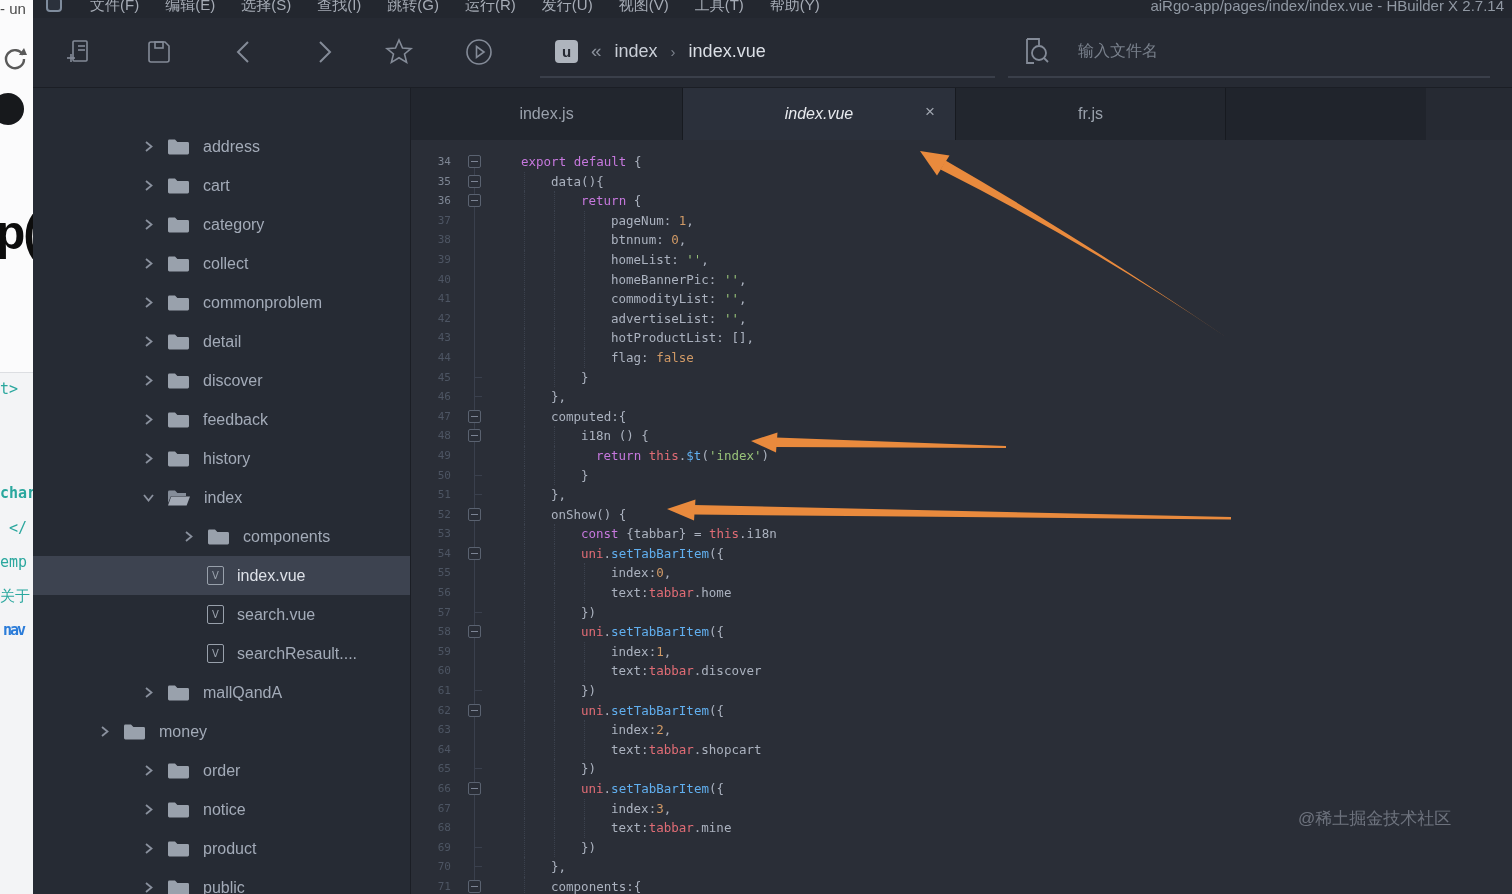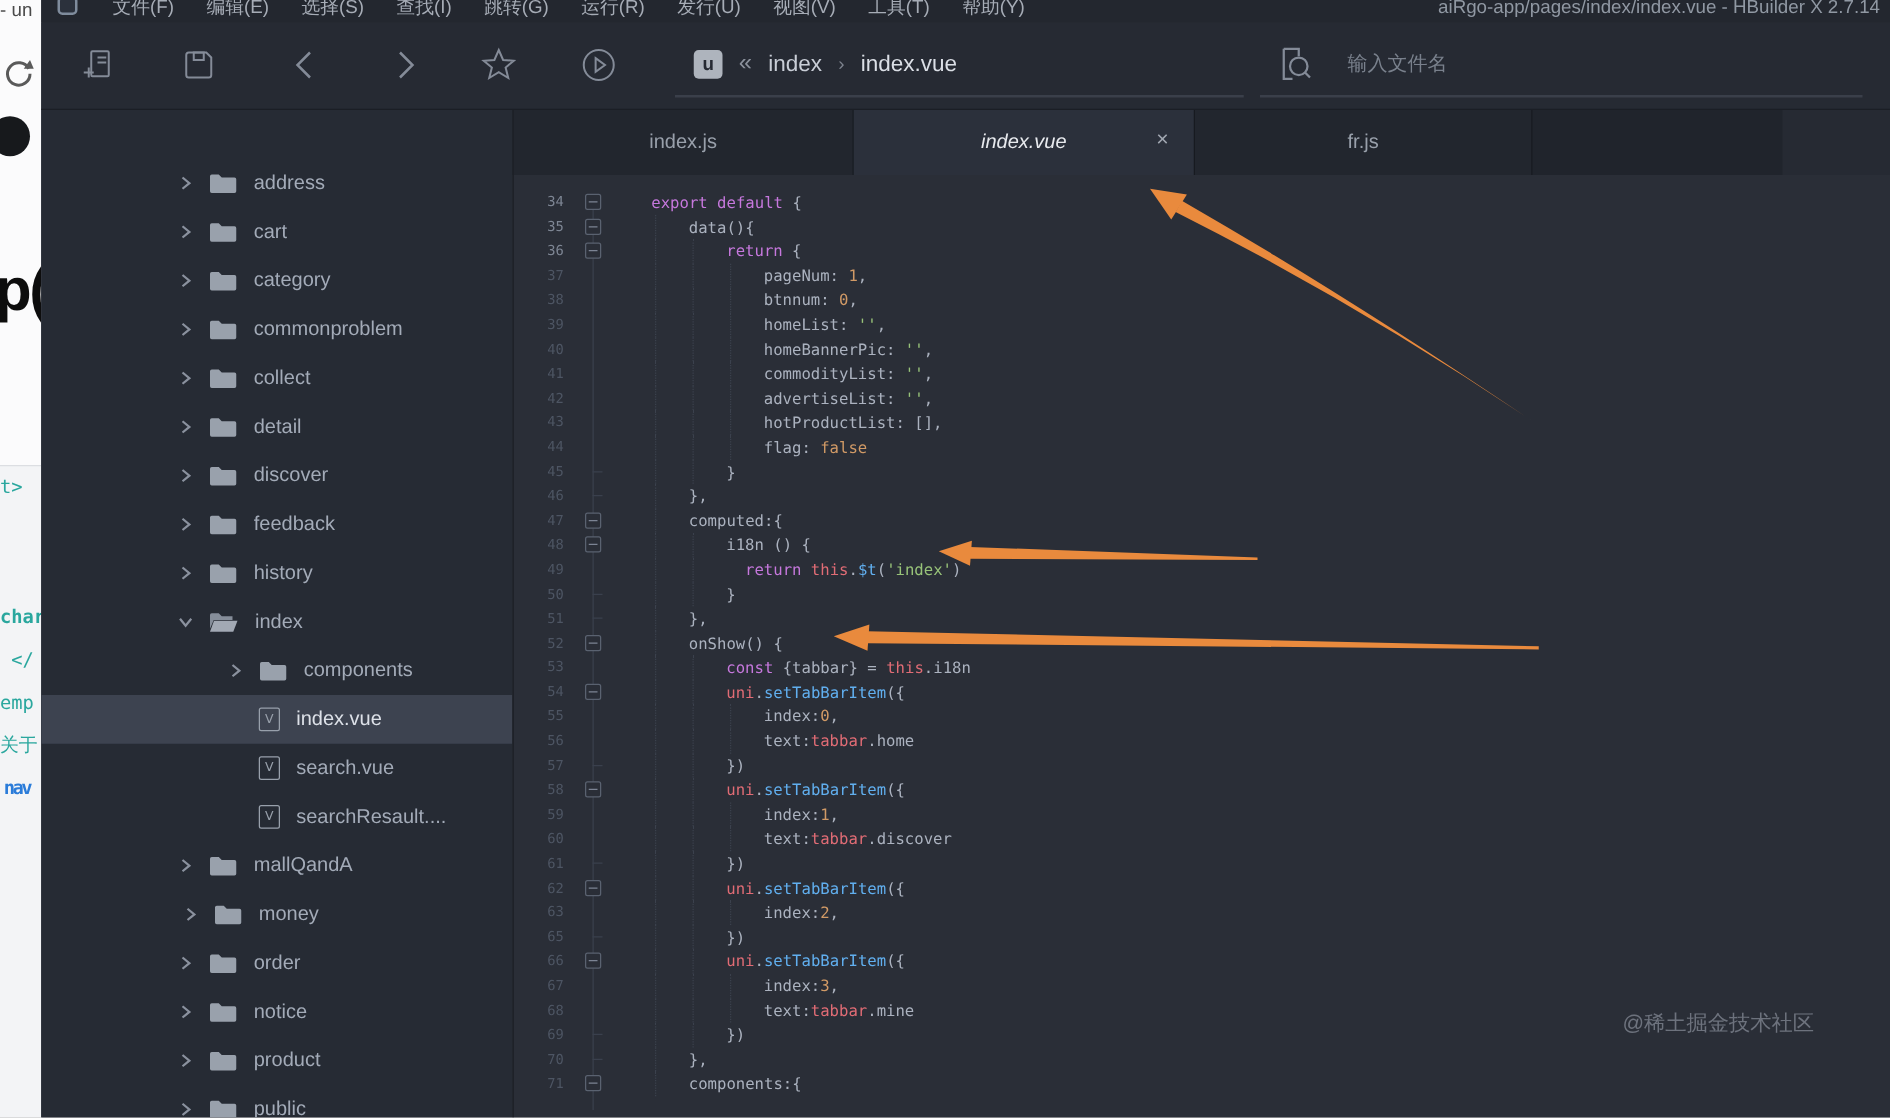--- a/index.html
+++ b/index.html
@@ -217,34 +217,34 @@
             <span class="chev">
               <svg width="11" height="13" viewBox="0 0 11 13" style="fill:none;stroke:#8a919e;stroke-width:1.8">
                 <polyline points="3,2 8.5,6.5 3,11"></polyline>
               </svg>
             </span>
             <span class="ficon">
               <svg width="23" height="19" viewBox="0 0 23 19">
                 <path d="M1 4 Q1 2.6 2.4 2.6 H8 L10.4 5 H20.6 Q22 5 22 6.4 V16 Q22 17.4 20.6 17.4 H2.4 Q1 17.4 1 16 Z" fill="#99a1ac"></path>
               </svg>
             </span>
+            <span>collect</span>
+          </div>
+          <div class="trow" style="padding-left: 107px;">
+            <span class="chev">
+              <svg width="11" height="13" viewBox="0 0 11 13" style="fill:none;stroke:#8a919e;stroke-width:1.8">
+                <polyline points="3,2 8.5,6.5 3,11"></polyline>
+              </svg>
+            </span>
+            <span class="ficon">
+              <svg width="23" height="19" viewBox="0 0 23 19">
+                <path d="M1 4 Q1 2.6 2.4 2.6 H8 L10.4 5 H20.6 Q22 5 22 6.4 V16 Q22 17.4 20.6 17.4 H2.4 Q1 17.4 1 16 Z" fill="#99a1ac"></path>
+              </svg>
+            </span>
             <span>commonproblem</span>
-          </div>
-          <div class="trow" style="padding-left: 107px;">
-            <span class="chev">
-              <svg width="11" height="13" viewBox="0 0 11 13" style="fill:none;stroke:#8a919e;stroke-width:1.8">
-                <polyline points="3,2 8.5,6.5 3,11"></polyline>
-              </svg>
-            </span>
-            <span class="ficon">
-              <svg width="23" height="19" viewBox="0 0 23 19">
-                <path d="M1 4 Q1 2.6 2.4 2.6 H8 L10.4 5 H20.6 Q22 5 22 6.4 V16 Q22 17.4 20.6 17.4 H2.4 Q1 17.4 1 16 Z" fill="#99a1ac"></path>
-              </svg>
-            </span>
-            <span>collect</span>
           </div>
           <div class="trow" style="padding-left: 107px;">
             <span class="chev">
               <svg width="11" height="13" viewBox="0 0 11 13" style="fill:none;stroke:#8a919e;stroke-width:1.8">
                 <polyline points="3,2 8.5,6.5 3,11"></polyline>
               </svg>
             </span>
             <span class="ficon">
               <svg width="23" height="19" viewBox="0 0 23 19">
                 <path d="M1 4 Q1 2.6 2.4 2.6 H8 L10.4 5 H20.6 Q22 5 22 6.4 V16 Q22 17.4 20.6 17.4 H2.4 Q1 17.4 1 16 Z" fill="#99a1ac"></path>
@@ -336,21 +336,21 @@
                 <polyline points="3,2 8.5,6.5 3,11"></polyline>
               </svg>
             </span>
             <span class="ficon">
               <svg width="23" height="19" viewBox="0 0 23 19">
                 <path d="M1 4 Q1 2.6 2.4 2.6 H8 L10.4 5 H20.6 Q22 5 22 6.4 V16 Q22 17.4 20.6 17.4 H2.4 Q1 17.4 1 16 Z" fill="#99a1ac"></path>
               </svg>
             </span>
             <span>mallQandA</span>
           </div>
-          <div class="trow" style="padding-left: 63px; margin-left: 48px;">
+          <div class="trow" style="padding-left: 63px;">
             <span class="chev">
               <svg width="11" height="13" viewBox="0 0 11 13" style="fill:none;stroke:#8a919e;stroke-width:1.8">
                 <polyline points="3,2 8.5,6.5 3,11"></polyline>
               </svg>
             </span>
             <span class="ficon">
               <svg width="23" height="19" viewBox="0 0 23 19">
                 <path d="M1 4 Q1 2.6 2.4 2.6 H8 L10.4 5 H20.6 Q22 5 22 6.4 V16 Q22 17.4 20.6 17.4 H2.4 Q1 17.4 1 16 Z" fill="#99a1ac"></path>
               </svg>
             </span>
@@ -450,20 +450,21 @@
           <div class="cl"><span class="ln">54</span><span class="fold"><i class="fbox"></i></span><i class="ig" style="left: 113px;"></i><i class="ig" style="left: 143px;"></i><span class="codetxt" style="padding-left: 100px;"><span class="tk-v">uni</span><span class="tk-p">.</span><span class="tk-f">setTabBarItem</span><span class="tk-p">({</span></span></div>
           <div class="cl"><span class="ln">55</span><span class="fold"></span><i class="ig" style="left: 113px;"></i><i class="ig" style="left: 143px;"></i><i class="ig" style="left: 173px;"></i><span class="codetxt" style="padding-left: 130px;"><span class="tk-p">index:</span><span class="tk-n">0</span><span class="tk-p">,</span></span></div>
           <div class="cl"><span class="ln">56</span><span class="fold"></span><i class="ig" style="left: 113px;"></i><i class="ig" style="left: 143px;"></i><i class="ig" style="left: 173px;"></i><span class="codetxt" style="padding-left: 130px;"><span class="tk-p">text:</span><span class="tk-v">tabbar</span><span class="tk-p">.home</span></span></div>
           <div class="cl"><span class="ln">57</span><span class="fold"><i class="ftick"></i></span><i class="ig" style="left: 113px;"></i><i class="ig" style="left: 143px;"></i><span class="codetxt" style="padding-left: 100px;"><span class="tk-p">})</span></span></div>
           <div class="cl"><span class="ln">58</span><span class="fold"><i class="fbox"></i></span><i class="ig" style="left: 113px;"></i><i class="ig" style="left: 143px;"></i><span class="codetxt" style="padding-left: 100px;"><span class="tk-v">uni</span><span class="tk-p">.</span><span class="tk-f">setTabBarItem</span><span class="tk-p">({</span></span></div>
           <div class="cl"><span class="ln">59</span><span class="fold"></span><i class="ig" style="left: 113px;"></i><i class="ig" style="left: 143px;"></i><i class="ig" style="left: 173px;"></i><span class="codetxt" style="padding-left: 130px;"><span class="tk-p">index:</span><span class="tk-n">1</span><span class="tk-p">,</span></span></div>
           <div class="cl"><span class="ln">60</span><span class="fold"></span><i class="ig" style="left: 113px;"></i><i class="ig" style="left: 143px;"></i><i class="ig" style="left: 173px;"></i><span class="codetxt" style="padding-left: 130px;"><span class="tk-p">text:</span><span class="tk-v">tabbar</span><span class="tk-p">.discover</span></span></div>
           <div class="cl"><span class="ln">61</span><span class="fold"><i class="ftick"></i></span><i class="ig" style="left: 113px;"></i><i class="ig" style="left: 143px;"></i><span class="codetxt" style="padding-left: 100px;"><span class="tk-p">})</span></span></div>
           <div class="cl"><span class="ln">62</span><span class="fold"><i class="fbox"></i></span><i class="ig" style="left: 113px;"></i><i class="ig" style="left: 143px;"></i><span class="codetxt" style="padding-left: 100px;"><span class="tk-v">uni</span><span class="tk-p">.</span><span class="tk-f">setTabBarItem</span><span class="tk-p">({</span></span></div>
           <div class="cl"><span class="ln">63</span><span class="fold"></span><i class="ig" style="left: 113px;"></i><i class="ig" style="left: 143px;"></i><i class="ig" style="left: 173px;"></i><span class="codetxt" style="padding-left: 130px;"><span class="tk-p">index:</span><span class="tk-n">2</span><span class="tk-p">,</span></span></div>
+          <div class="cl"><span class="ln">64</span><span class="fold"></span><i class="ig" style="left: 113px;"></i><i class="ig" style="left: 143px;"></i><i class="ig" style="left: 173px;"></i><span class="codetxt" style="padding-left: 130px;"><span class="tk-p">text:</span><span class="tk-v">tabbar</span><span class="tk-p">.shopcart</span></span></div>
           <div class="cl"><span class="ln">65</span><span class="fold"><i class="ftick"></i></span><i class="ig" style="left: 113px;"></i><i class="ig" style="left: 143px;"></i><span class="codetxt" style="padding-left: 100px;"><span class="tk-p">})</span></span></div>
           <div class="cl"><span class="ln">66</span><span class="fold"><i class="fbox"></i></span><i class="ig" style="left: 113px;"></i><i class="ig" style="left: 143px;"></i><span class="codetxt" style="padding-left: 100px;"><span class="tk-v">uni</span><span class="tk-p">.</span><span class="tk-f">setTabBarItem</span><span class="tk-p">({</span></span></div>
           <div class="cl"><span class="ln">67</span><span class="fold"></span><i class="ig" style="left: 113px;"></i><i class="ig" style="left: 143px;"></i><i class="ig" style="left: 173px;"></i><span class="codetxt" style="padding-left: 130px;"><span class="tk-p">index:</span><span class="tk-n">3</span><span class="tk-p">,</span></span></div>
           <div class="cl"><span class="ln">68</span><span class="fold"></span><i class="ig" style="left: 113px;"></i><i class="ig" style="left: 143px;"></i><i class="ig" style="left: 173px;"></i><span class="codetxt" style="padding-left: 130px;"><span class="tk-p">text:</span><span class="tk-v">tabbar</span><span class="tk-p">.mine</span></span></div>
           <div class="cl"><span class="ln">69</span><span class="fold"><i class="ftick"></i></span><i class="ig" style="left: 113px;"></i><i class="ig" style="left: 143px;"></i><span class="codetxt" style="padding-left: 100px;"><span class="tk-p">})</span></span></div>
           <div class="cl"><span class="ln">70</span><span class="fold"><i class="ftick"></i></span><i class="ig" style="left: 113px;"></i><span class="codetxt" style="padding-left: 70px;"><span class="tk-p">},</span></span></div>
           <div class="cl"><span class="ln">71</span><span class="fold"><i class="fbox"></i></span><i class="ig" style="left: 113px;"></i><span class="codetxt" style="padding-left: 70px;"><span class="tk-p">components:{</span></span></div>
         </div>
     </div>
   </div>

